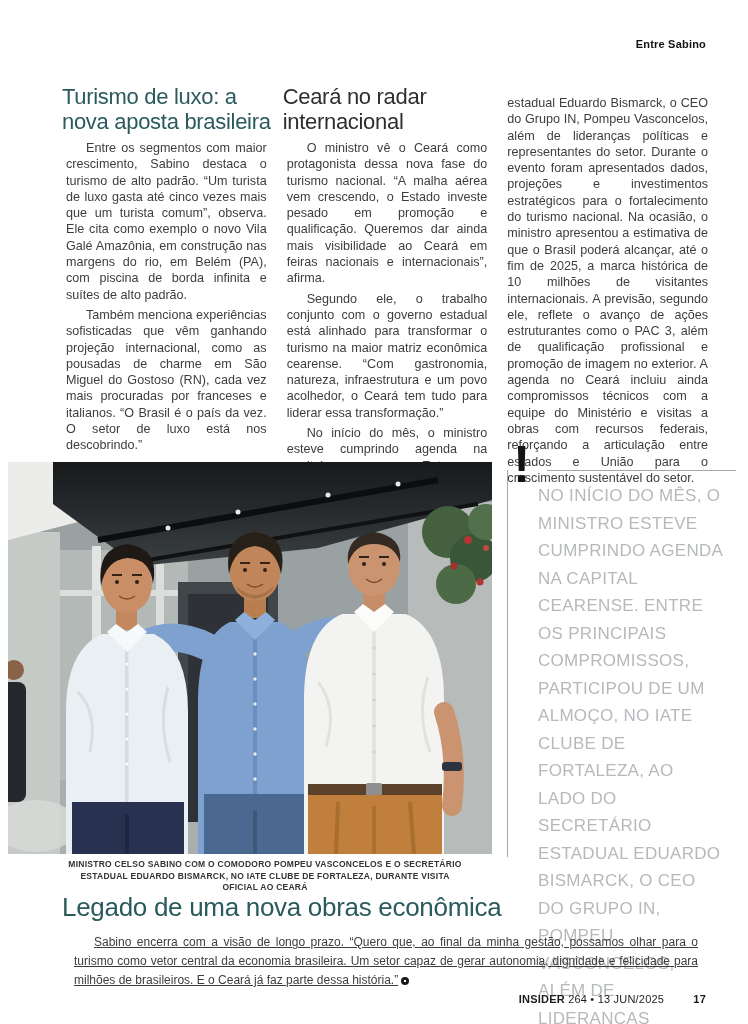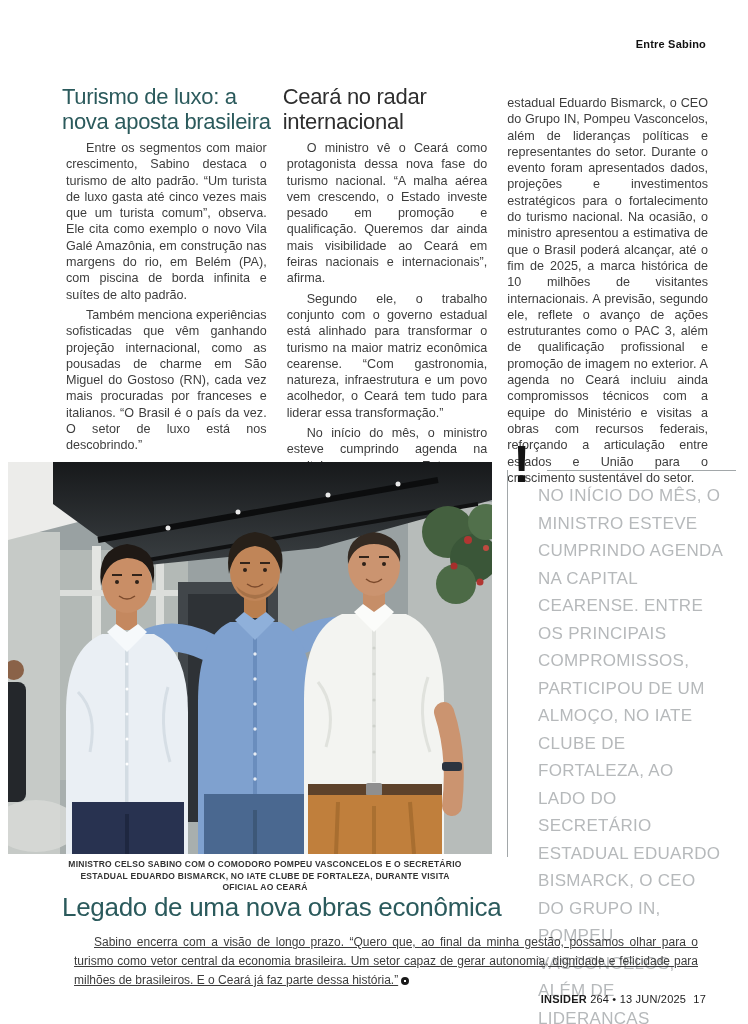--- a/index.html
+++ b/index.html
@@ -93,21 +93,21 @@
     background:radial-gradient(circle,#ffffff 0 1.4px,#1a1a1a 1.5px);
     vertical-align:-1px;margin-left:3px;
   }
 
   
   .page-footer{
     position:absolute;top:993px;right:42px;
     font-size:11px;color:#1c1c1c;letter-spacing:.2px;
   }
   .page-footer .mag{font-weight:700;text-align:center;}
-  .page-footer .pgnum{font-weight:400;margin-left:4px;}
+  .page-footer .pgnum{font-weight:700;margin-left:26px;}
 </style>
 </head>
 <body>
 
 <div class="page">
 
   <div class="page-header">Entre Sabino</div>
 
   <div class="columns">
     <div class="col">

